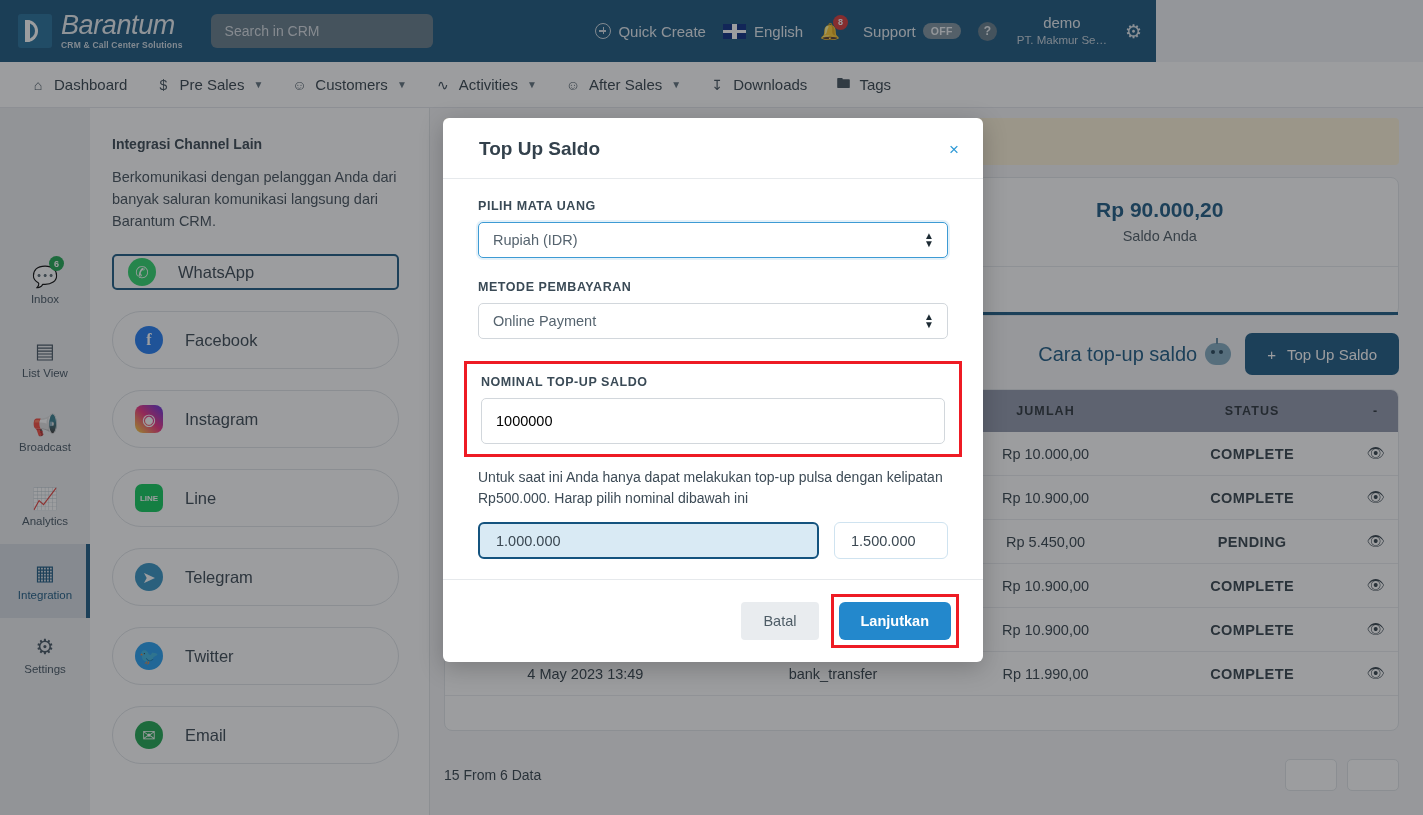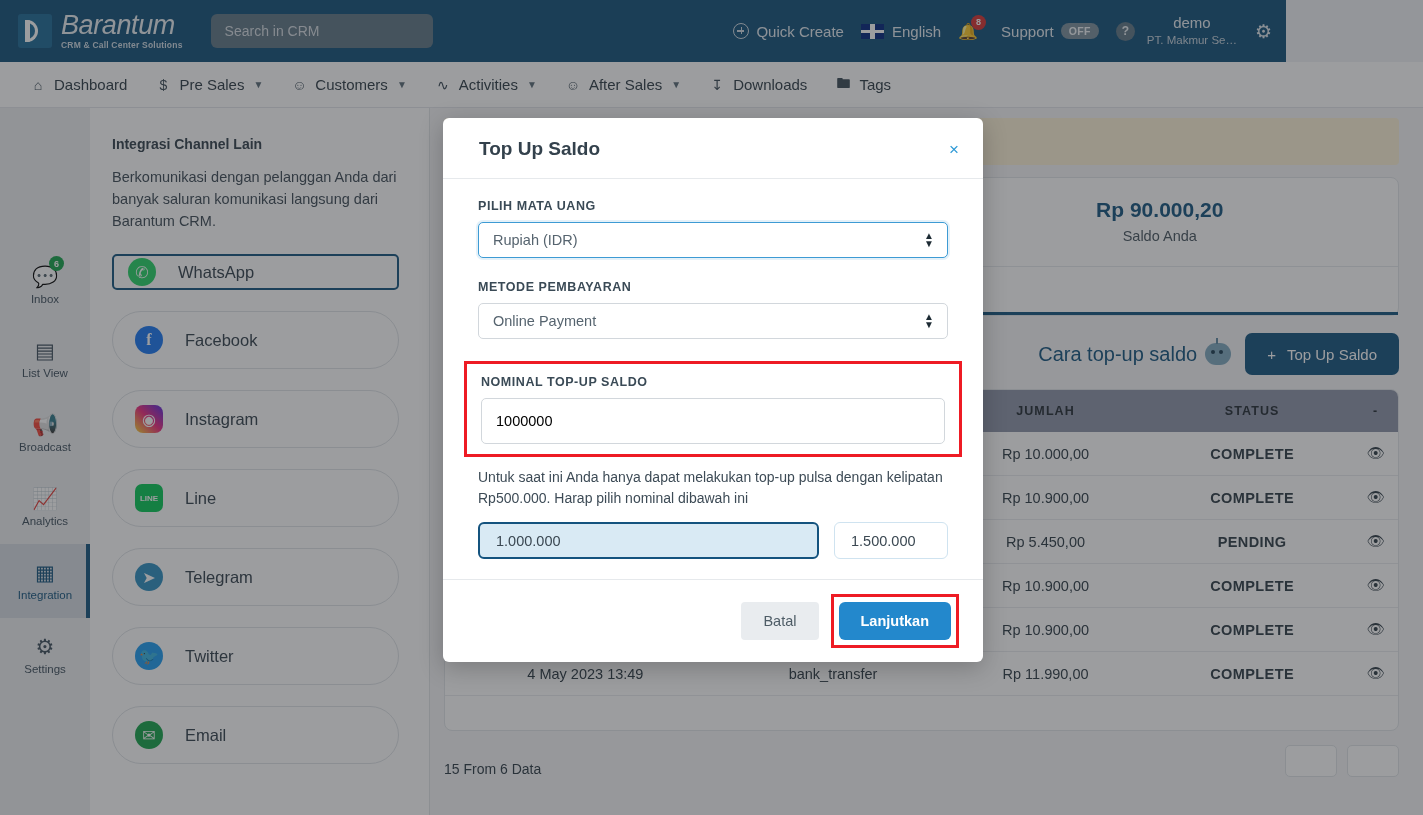--- a/index.html
+++ b/index.html
@@ -10,21 +10,21 @@
     background: #f1f2f6;
   }
   #root { position: relative; width: 1423px; height: 815px; }
 
   
   .app-layer { position: absolute; inset: 0; }
   .dim { position: absolute; inset: 0; background: rgba(40,42,46,0.46); z-index: 50; pointer-events: none; }
 
   
   .topbar {
-    position: absolute; top: 0; left: 0; width: 1286px; height: 62px;
+    position: absolute; top: 0; left: 0; width: 1156px; height: 62px;
     background: #115079; display: flex; align-items: center; z-index: 5;
   }
   .logo-wrap { display: flex; align-items: center; margin-left: 18px; }
   .logo-mark {
     width: 34px; height: 34px; position: relative;
     background: #1d6a96; border-radius: 3px; margin-right: 9px;
   }
   .logo-mark:before {
     content:""; position:absolute; left:7px; top:6px; width:13px; height:22px;
     border: 3.5px solid #ffffff; border-left: 5px solid #ffffff;
@@ -72,21 +72,21 @@
   }
   .pill-off {
     background: #7b8f9c; color: #eef3f6; font-size: 10.5px; font-weight: bold;
     border-radius: 9px; padding: 2px 8px; margin-left: 7px; letter-spacing: 0.4px;
   }
   .qmark {
     width: 19px; height: 19px; border-radius: 50%; background: #5f7685;
     color: #e8eef2; font-size: 12px; display: flex; align-items: center;
     justify-content: center; font-weight: bold;
   }
-  .user-block { margin-left: 12px; text-align: center; line-height: 1.25; }
+  .user-block { margin-left: 20px; text-align: center; line-height: 1.25; }
   .user-name { font-size: 15px; color: #e7edf2; }
   .user-org { font-size: 11.5px; color: #c6d2dc; }
   .gear-top { margin-left: 18px; font-size: 19px; color: #dfe7ed; }
 
   
   .navbar {
     position: absolute; top: 62px; left: 0; width: 1423px; height: 46px;
     background: #ffffff; display: flex; align-items: center;
     border-bottom: 1px solid #e3e6ea; z-index: 5; padding-left: 30px;
   }
@@ -189,21 +189,21 @@
     font-weight: bold; padding: 14px 0; text-align: center;
   }
   table.tbl tbody td {
     font-size: 14.5px; color: #2d3b45; text-align: center; padding: 13px 0;
     border-bottom: 1px solid #e9ebee;
   }
   .st-complete { color: #1a9c4c; font-weight: bold; letter-spacing: 0.4px; }
   .st-pending { color: #c4851a; font-weight: bold; letter-spacing: 0.4px; }
   .eye { color: #14537e; font-size: 14px; }
   .tbl-pad { height: 34px; }
-  .footer-row { display: flex; align-items: flex-end; margin-top: 14px; }
+  .footer-row { display: flex; align-items: center; margin-top: 28px; }
   .footer-info { font-size: 14px; color: #2d3b45; }
   .pager { margin-left: auto; display: flex; gap: 10px; }
   .pg-btn { width: 52px; height: 32px; border: 1px solid #dfe3e7; border-radius: 5px; background: #fff; }
 
   
   .modal {
     position: absolute; left: 443px; top: 118px; width: 540px; z-index: 100;
     background: #ffffff; border-radius: 6px; box-shadow: 0 6px 24px rgba(0,0,0,0.22);
   }
   .modal-head {

